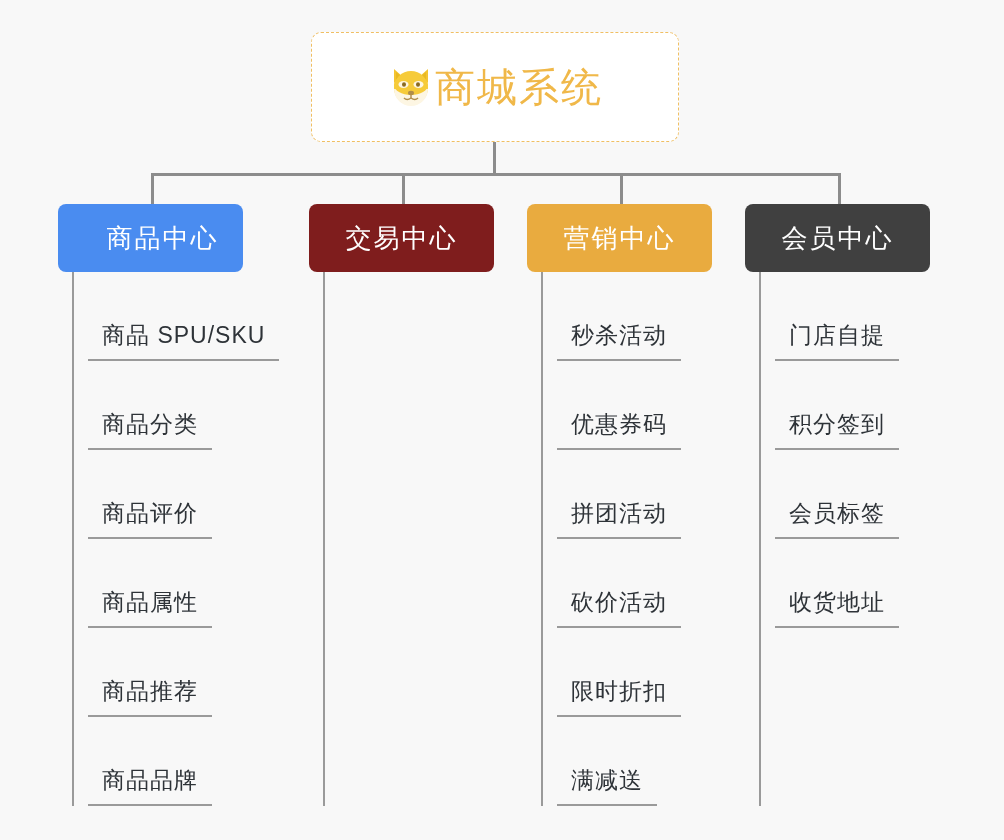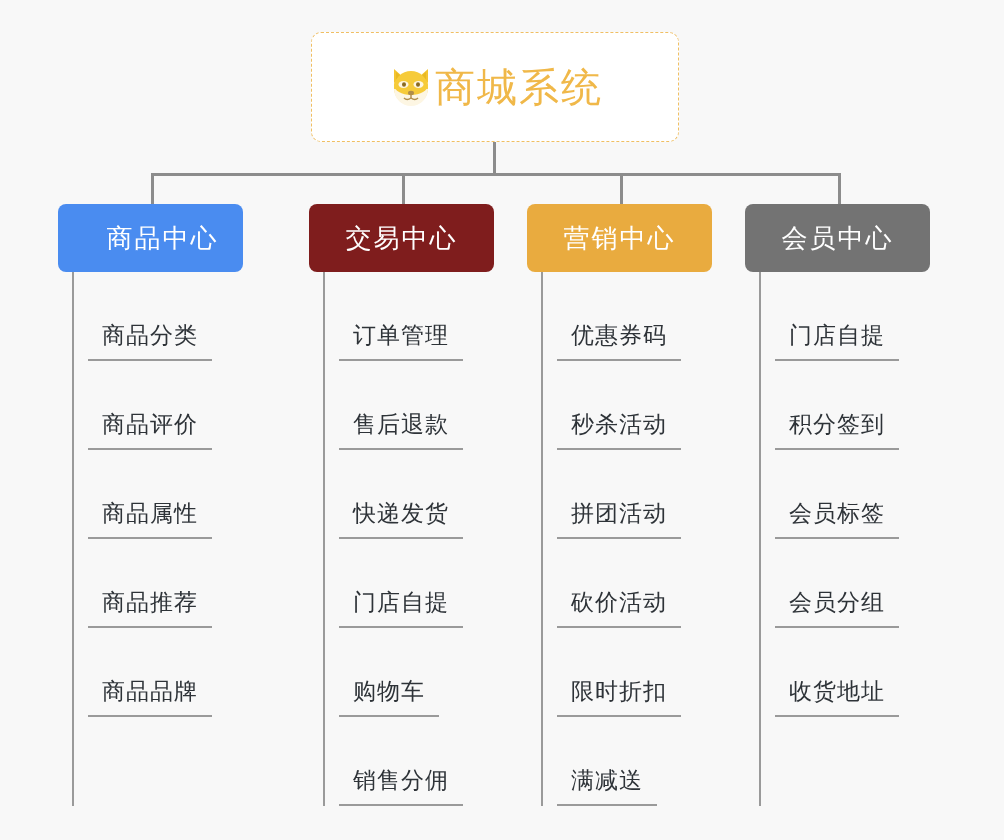--- a/index.html
+++ b/index.html
@@ -143,102 +143,82 @@
   <div class="line v-line" style="left: 151px; top: 173px; height: 33px; background: rgb(140, 140, 140);"></div>
   <div class="line v-line" style="left: 402px; top: 173px; height: 33px; background: rgb(140, 140, 140);"></div>
   <div class="line v-line" style="left: 620px; top: 173px; height: 33px; background: rgb(140, 140, 140);"></div>
   <div class="line v-line" style="left: 838px; top: 173px; height: 33px; background: rgb(140, 140, 140);"></div>
 
   <div class="column" style="left:58px;">
     <div class="cat-header" style="background: rgb(74, 140, 240); padding-left: 24px;">商品中心</div>
     <div class="cat-stem" style="height: 534px;"></div>
     <div class="leaves">
       <div class="leaf">
+          <span class="leaf-inner">商品 SPU/SKU</span>
+        </div>
+      <div class="leaf">
           <span class="leaf-inner">商品分类</span>
         </div>
       <div class="leaf">
           <span class="leaf-inner">商品评价</span>
         </div>
       <div class="leaf">
           <span class="leaf-inner">商品属性</span>
         </div>
       <div class="leaf">
           <span class="leaf-inner">商品推荐</span>
         </div>
       <div class="leaf">
           <span class="leaf-inner">商品品牌</span>
         </div>
     </div>
   </div>
 
   <div class="column" style="left:309px;">
     <div class="cat-header" style="background: #7f1d1d;">交易中心</div>
     <div class="cat-stem" style="height: 534px;"></div>
-    <div class="leaves">
-      <div class="leaf">
-          <span class="leaf-inner">订单管理</span>
-        </div>
-      <div class="leaf">
-          <span class="leaf-inner">售后退款</span>
-        </div>
-      <div class="leaf">
-          <span class="leaf-inner">快递发货</span>
-        </div>
-      <div class="leaf">
-          <span class="leaf-inner">门店自提</span>
-        </div>
-      <div class="leaf">
-          <span class="leaf-inner">购物车</span>
-        </div>
-      <div class="leaf">
-          <span class="leaf-inner">销售分佣</span>
-        </div>
-    </div>
   </div>
 
   <div class="column" style="left:527px;font-family:Liberation Serif, serif;">
     <div class="cat-header" style="background: rgb(233, 171, 63);">营销中心</div>
     <div class="cat-stem" style="height: 534px;"></div>
     <div class="leaves">
       <div class="leaf">
+          <span class="leaf-inner">秒杀活动</span>
+        </div>
+      <div class="leaf">
           <span class="leaf-inner">优惠券码</span>
         </div>
       <div class="leaf">
-          <span class="leaf-inner">秒杀活动</span>
-        </div>
-      <div class="leaf">
           <span class="leaf-inner">拼团活动</span>
         </div>
       <div class="leaf">
           <span class="leaf-inner">砍价活动</span>
         </div>
       <div class="leaf">
           <span class="leaf-inner">限时折扣</span>
         </div>
       <div class="leaf">
           <span class="leaf-inner">满减送</span>
         </div>
     </div>
   </div>
 
   <div class="column" style="left:745px;">
-    <div class="cat-header" style="background: #737373;">会员中心</div>
+    <div class="cat-header" style="background: #404040;">会员中心</div>
     <div class="cat-stem" style="height: 534px;"></div>
     <div class="leaves">
       <div class="leaf">
           <span class="leaf-inner">门店自提</span>
         </div>
       <div class="leaf">
           <span class="leaf-inner">积分签到</span>
         </div>
       <div class="leaf">
           <span class="leaf-inner">会员标签</span>
         </div>
       <div class="leaf">
-          <span class="leaf-inner">会员分组</span>
-        </div>
-      <div class="leaf">
           <span class="leaf-inner">收货地址</span>
         </div>
     </div>
   </div>
 
 </div>
 
 </body></html>

